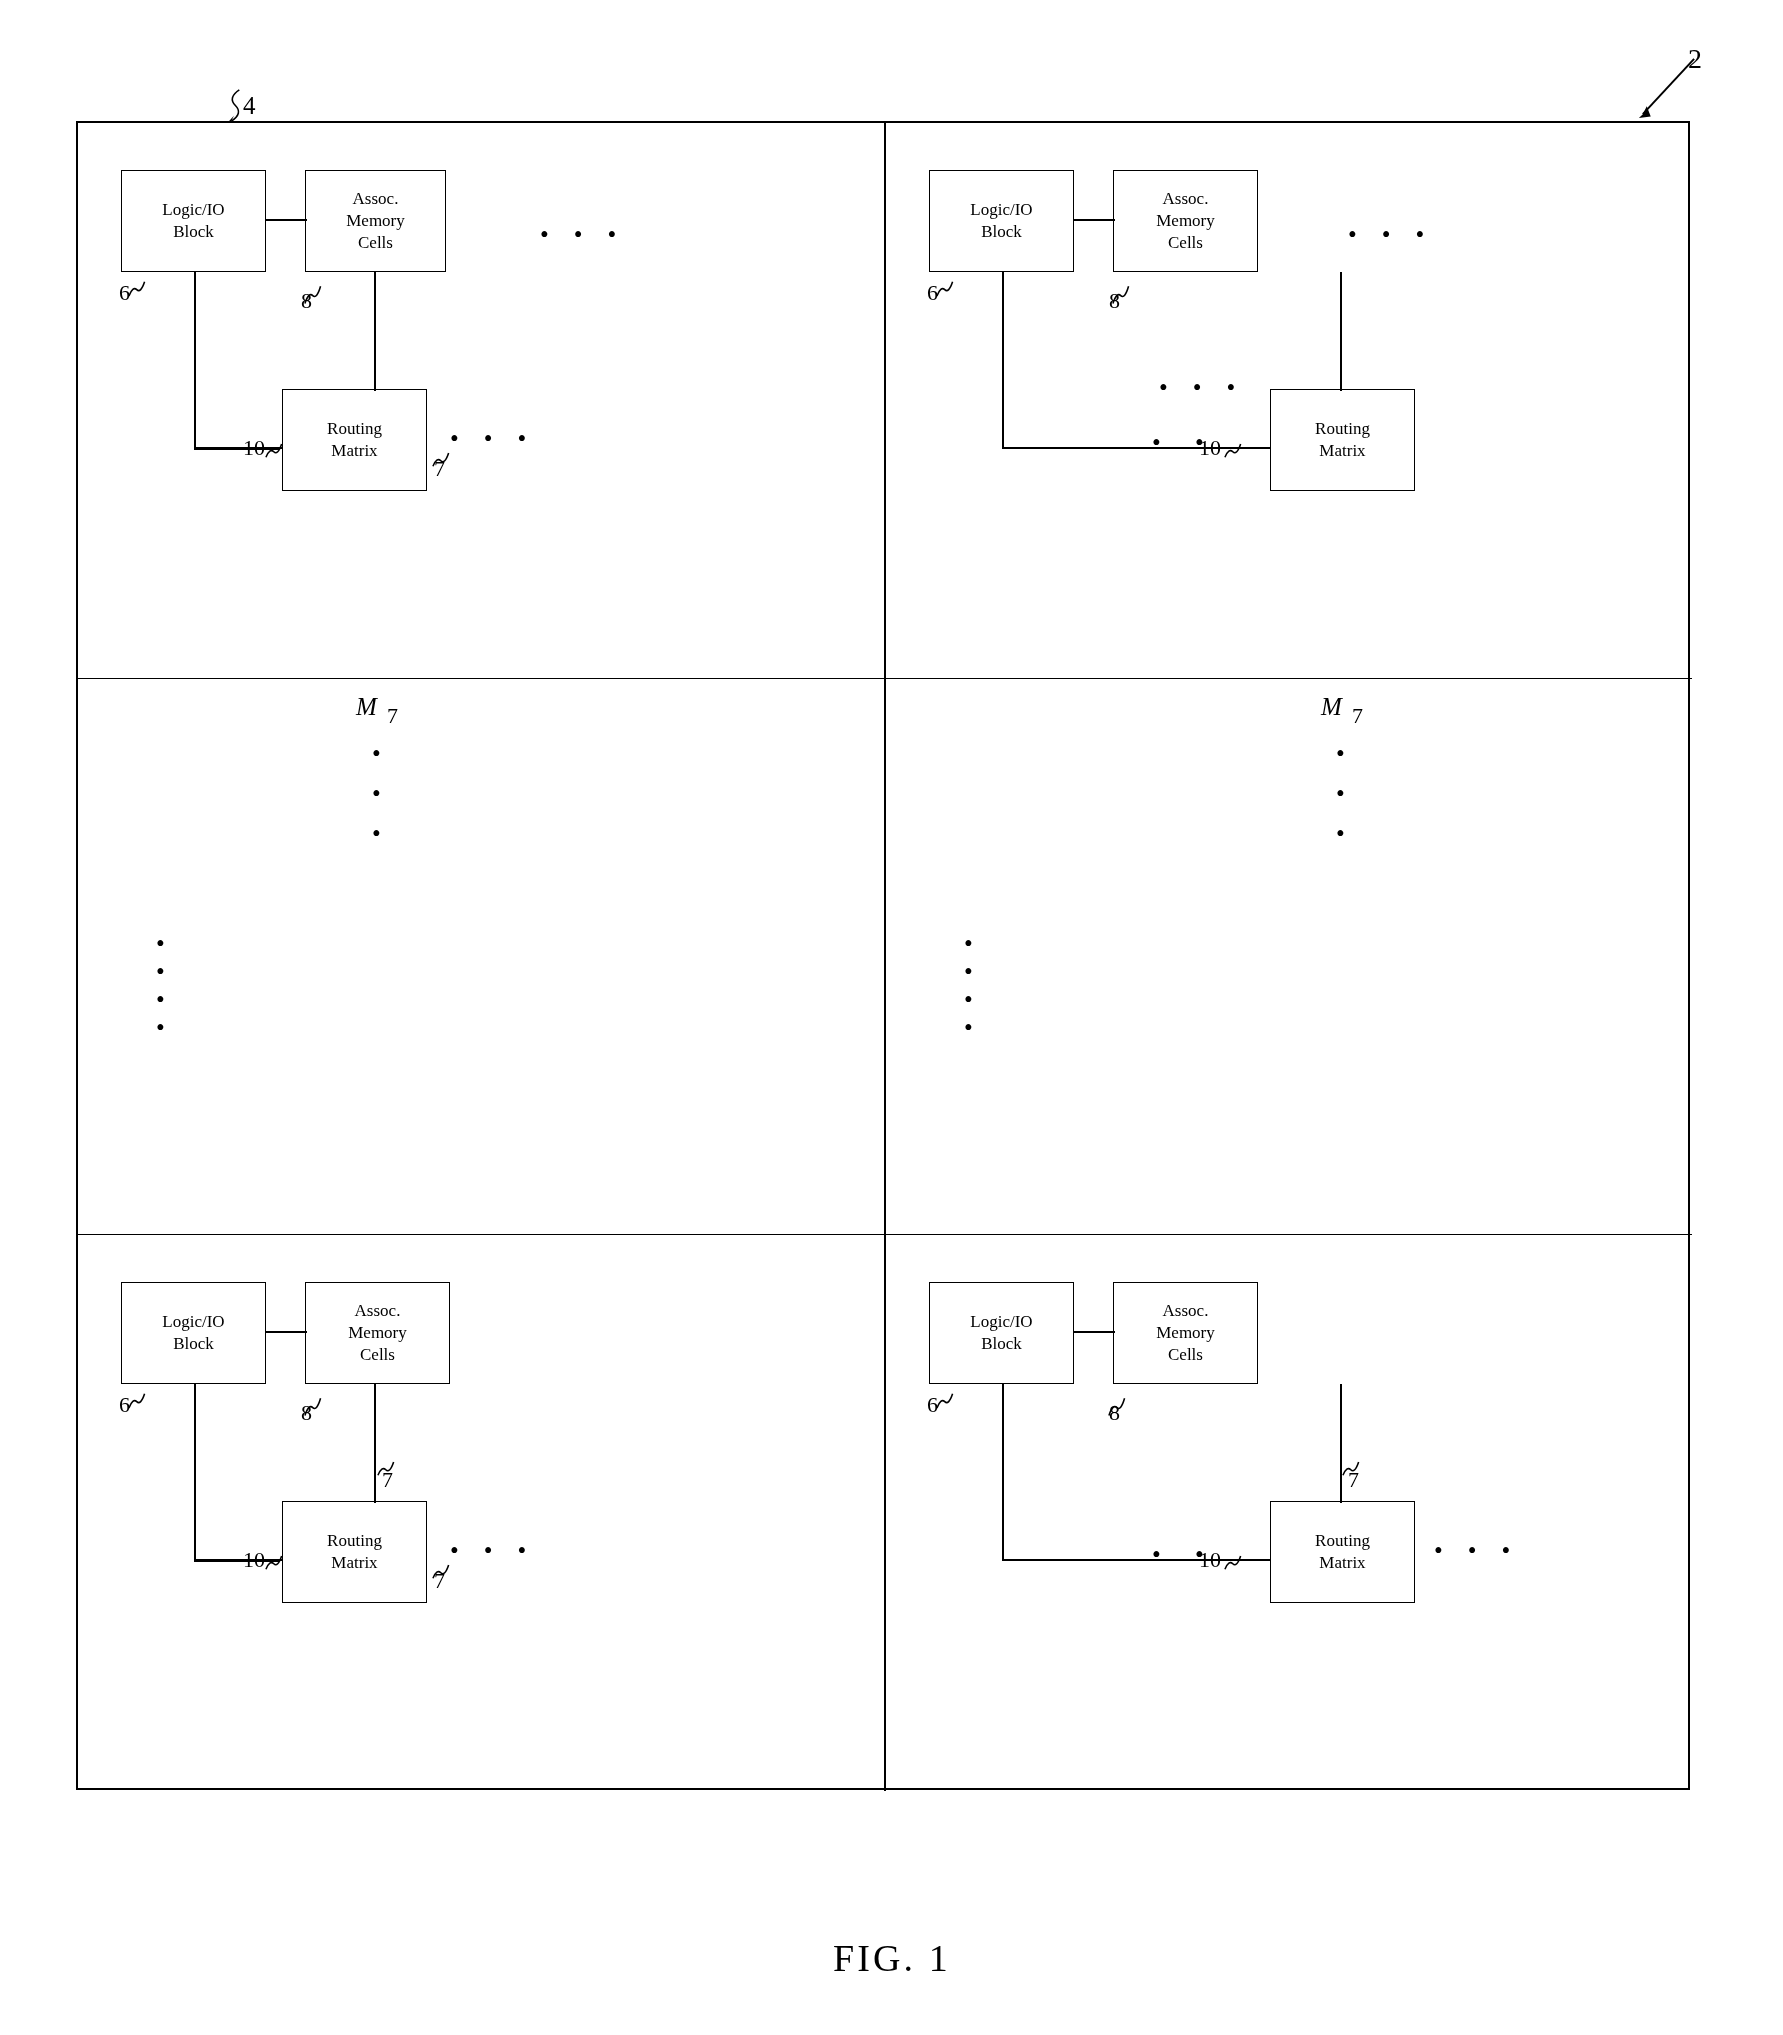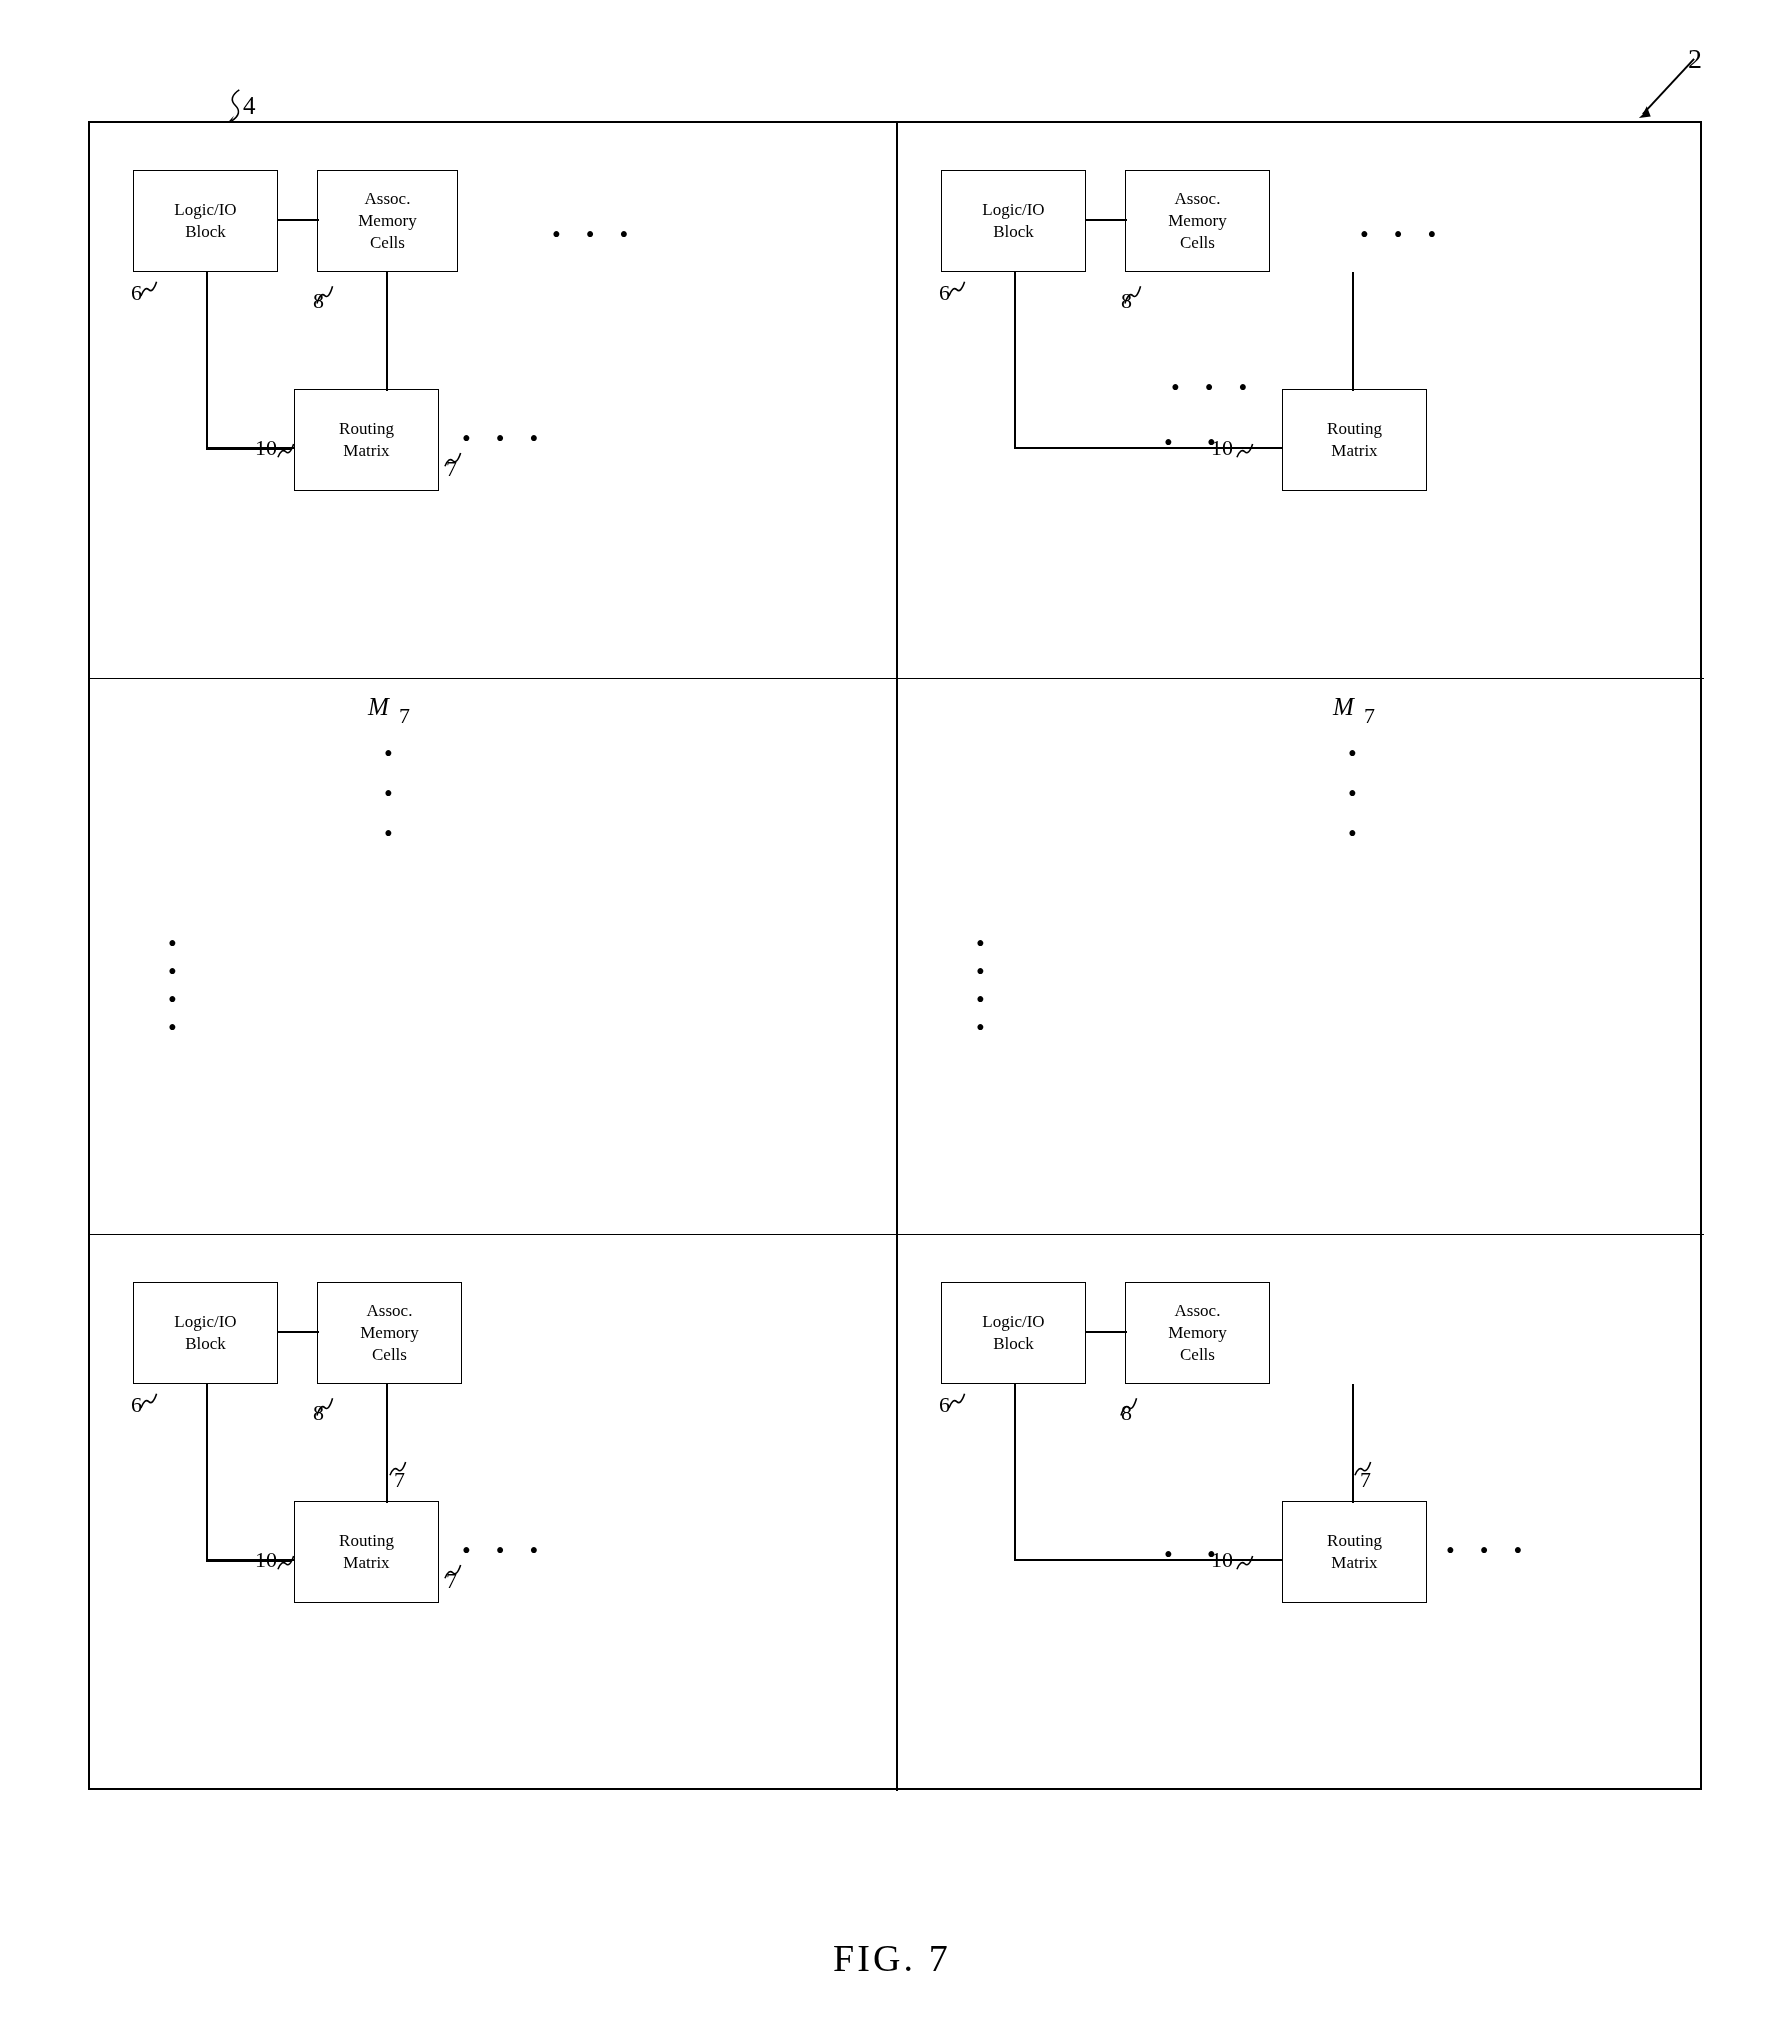--- a/index.html
+++ b/index.html
@@ -70,21 +70,21 @@
 
   <div style="position:absolute; top:92px; left:243px; font-size:25px;">
     <span>4</span>
   </div>
 
   <svg style="position:absolute; top:86px; left:212px;" width="39" height="39" viewBox="0 0 50 50">
     <path d="M 35 5 Q 20 15 30 25 Q 40 35 25 45" stroke="black" stroke-width="2" fill="none"></path>
     <polygon points="22,45 25,45 28,38" fill="black"></polygon>
   </svg>
 
-  <div style="position:absolute; top:121px; left:88px; width:1614px; height:1669px; border:2.4px solid #000;">
+  <div style="position:absolute; top:121px; left:76px; width:1614px; height:1669px; border:2.4px solid #000;">
 
     <div style="position:absolute; top:0; left:0; width:807px; height:556px; border-bottom:1.6px solid #000; border-right:1.6px solid #000;">
 
       <div class="component-box" style="left:43px; top:47px; width:145px; height:102px; font-size:17px;">
         <span>Logic/IO<br>Block</span>
       </div>
 
       <div class="component-box" style="left:227px; top:47px; width:141px; height:102px; font-size:17px;">
         <span>Assoc.<br>Memory<br>Cells</span>
       </div>
@@ -284,16 +284,16 @@
         <path d="M 5 22 Q 10 10 15 15 Q 20 20 25 5" stroke="black" stroke-width="2" fill="none"></path>
       </svg>
 
       <div class="dots-h" style="left:266px; top:306px; font-size:25px; letter-spacing:14px;">• •</div>
 
       <div class="dots-h" style="left:548px; top:302px; font-size:25px; letter-spacing:9.4px;">• • •</div>
     </div>
 
   </div>
 
-  <div style="position:absolute; bottom:55px; left:50%; transform:translateX(-50%); font-size:38px; letter-spacing:3.1px;">FIG. 7</div>
+  <div style="position:absolute; bottom:55px; left:50%; transform:translateX(-50%); font-size:38px; letter-spacing:3.1px;">FIG. 1</div>
 
 </div>
 
 
 </body></html>

